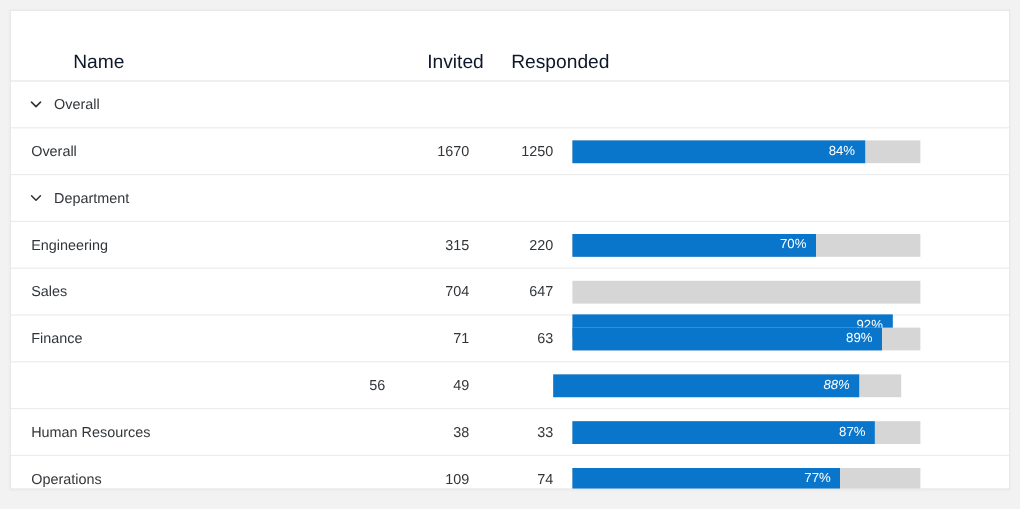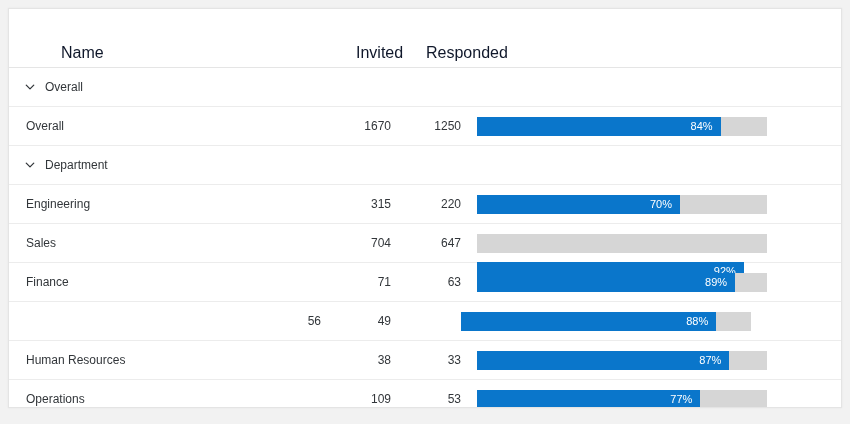--- a/index.html
+++ b/index.html
@@ -166,42 +166,42 @@
         <span class="pct">89%</span>
       </div>
     </div>
   </div>
 
   <div class="grid-row data-row">
     <div class="cell-num">56</div>
     <div class="cell-num">49</div>
     <div></div>
     <div class="bar-track">
-      <div class="bar-fill" style="width: 88%;">
+      <div class="bar-fill" style="width: 88%; font-style: italic;">
         <span class="pct">88%</span>
       </div>
     </div>
   </div>
 
   <div class="grid-row data-row">
     <div class="cell-name">Human Resources</div>
     <div class="cell-num">38</div>
     <div class="cell-num">33</div>
     <div></div>
     <div class="bar-track">
       <div class="bar-fill" style="width: 87%;">
         <span class="pct">87%</span>
       </div>
     </div>
   </div>
 
   <div class="grid-row data-row">
     <div class="cell-name">Operations</div>
     <div class="cell-num">109</div>
-    <div class="cell-num">53</div>
+    <div class="cell-num">74</div>
     <div></div>
     <div class="bar-track">
       <div class="bar-fill" style="width: 77%;">
         <span class="pct">77%</span>
       </div>
     </div>
   </div>
 
 </div>
 

